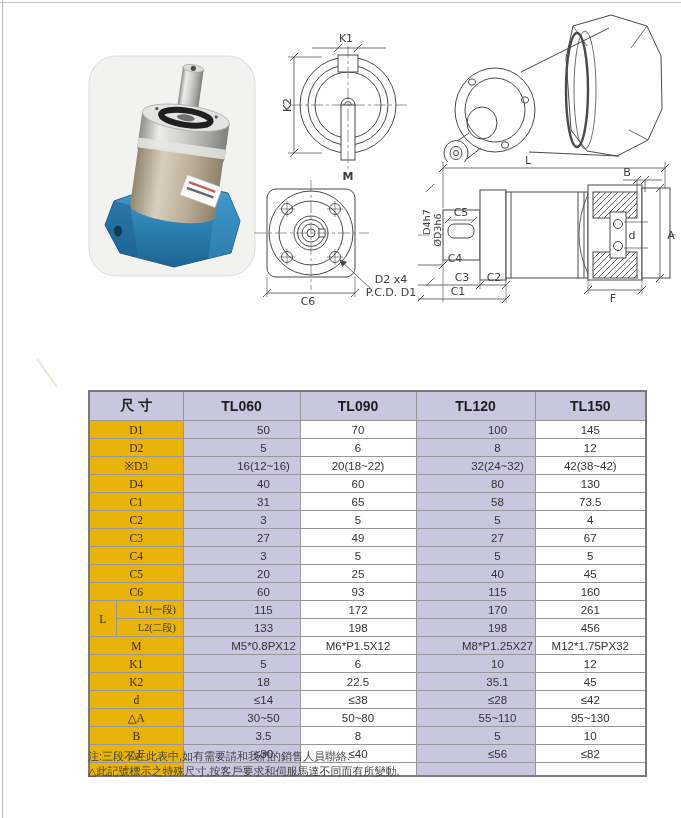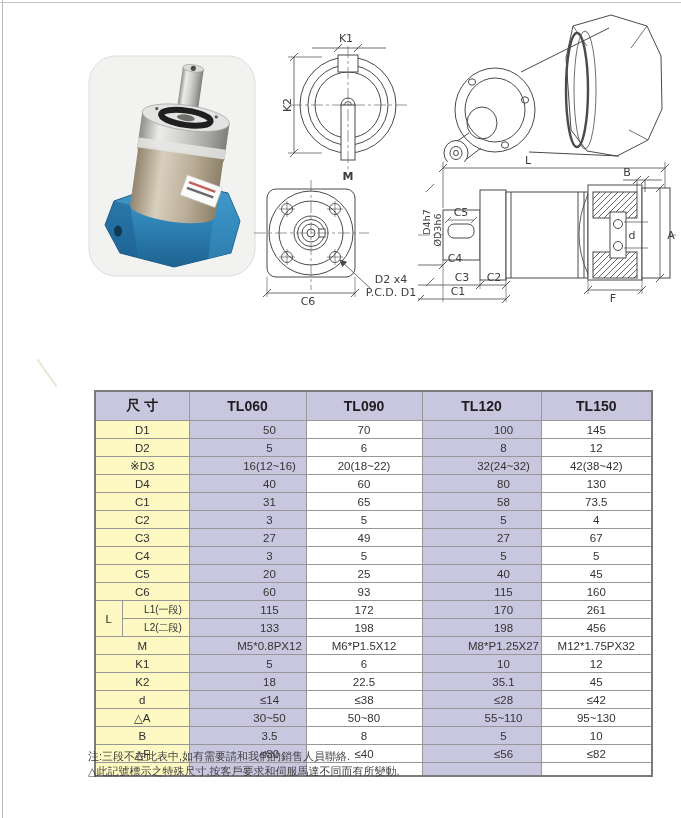--- a/index.html
+++ b/index.html
@@ -18,27 +18,27 @@
   
   .rear-view{position:absolute;left:280px;top:28px;}
   .iso-view{position:absolute;left:425px;top:12px;}
   .front-view{position:absolute;left:248px;top:178px;}
   .side-view{position:absolute;left:418px;top:152px;}
   svg text{font-family:"DejaVu Sans","Liberation Sans",sans-serif;fill:#3c3c3c;}
   .dim{font-size:11px;}
   .dim-sm{font-size:9.5px;}
 
   
-  .tbl-wrap{position:absolute;left:94px;top:390px;}
+  .tbl-wrap{position:absolute;left:88px;top:390px;}
   table{border-collapse:collapse;table-layout:fixed;width:557px;border:2px solid #7a7a7a;}
   th,td{border:1px solid #979797;text-align:center;vertical-align:middle;
         padding:0;height:17px;font-size:11.5px;color:#333;white-space:nowrap;overflow:hidden;}
   th{height:28px;font-size:14px;font-weight:bold;color:#1d1d1d;background:#c9c7e0;}
   td.shade{background:#c9c7e0;padding-left:44px;}
-  td.lbl{background:#fef9c3;color:#2e2e2e;}
+  td.lbl{background:#eab308;color:#2e2e2e;font-family:Liberation Serif, serif;}
   td.sub{font-size:10px;padding-left:15px;}
   tr.last td{height:12px;}
 
   
   .notes{position:absolute;left:88px;top:749px;font-size:11px;color:#3f3f3f;line-height:15px;}
 </style>
 </head>
 <body>
 
 <div class="edge-left"></div>

